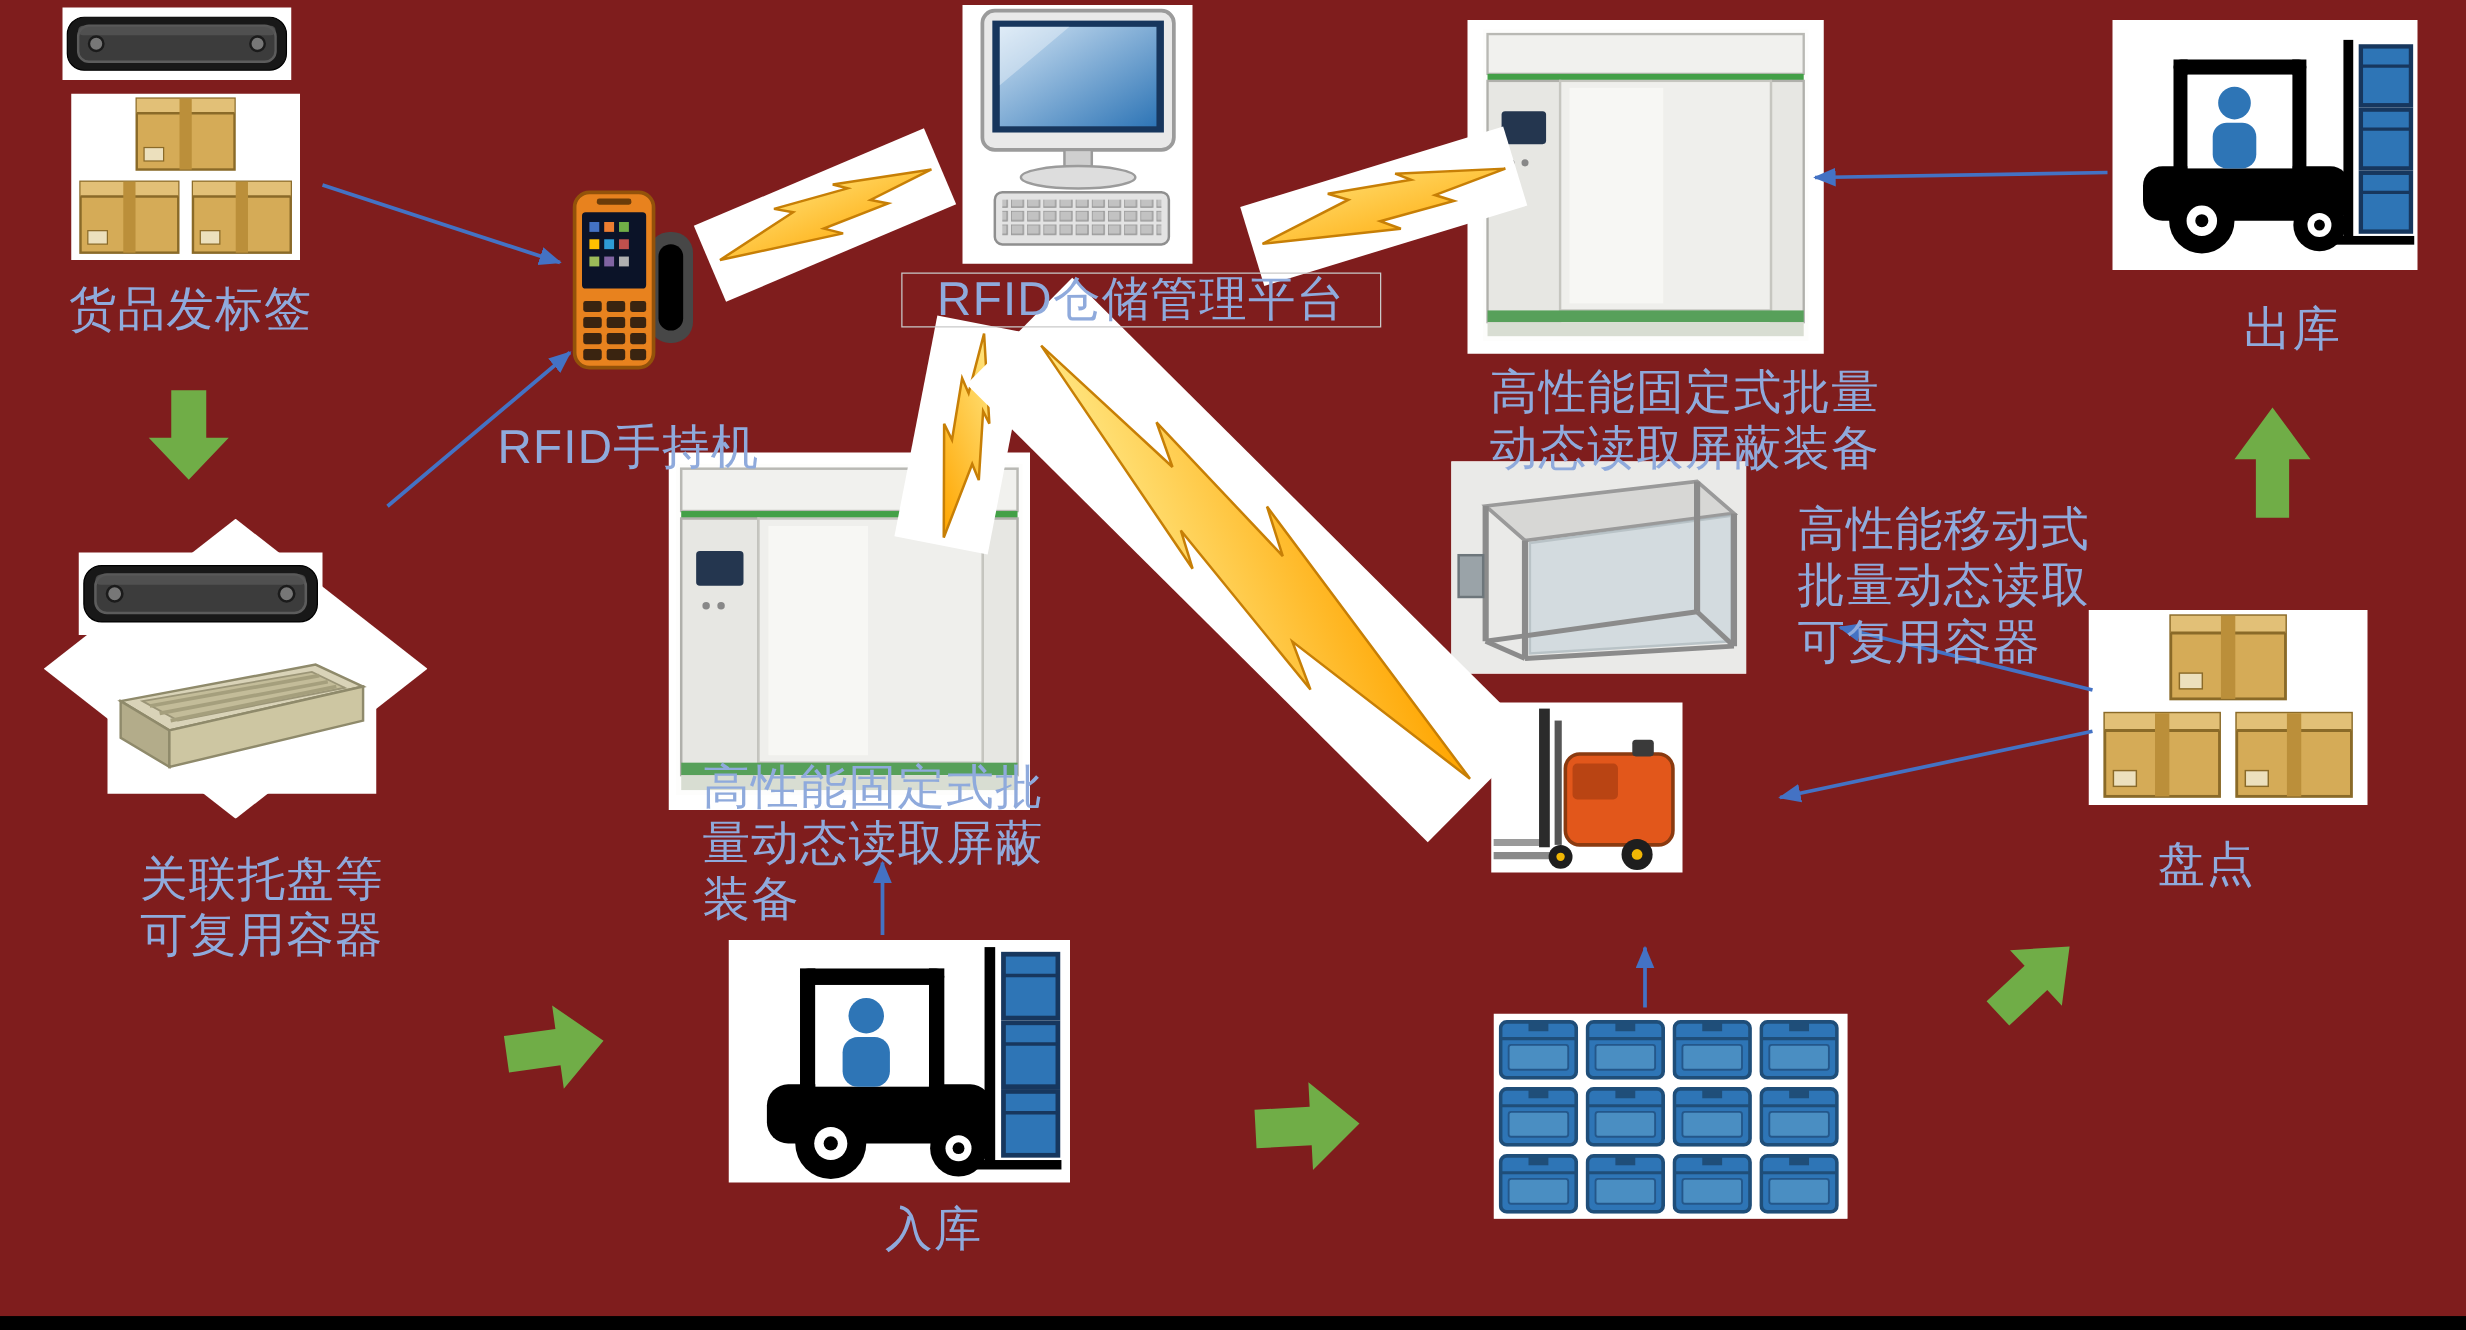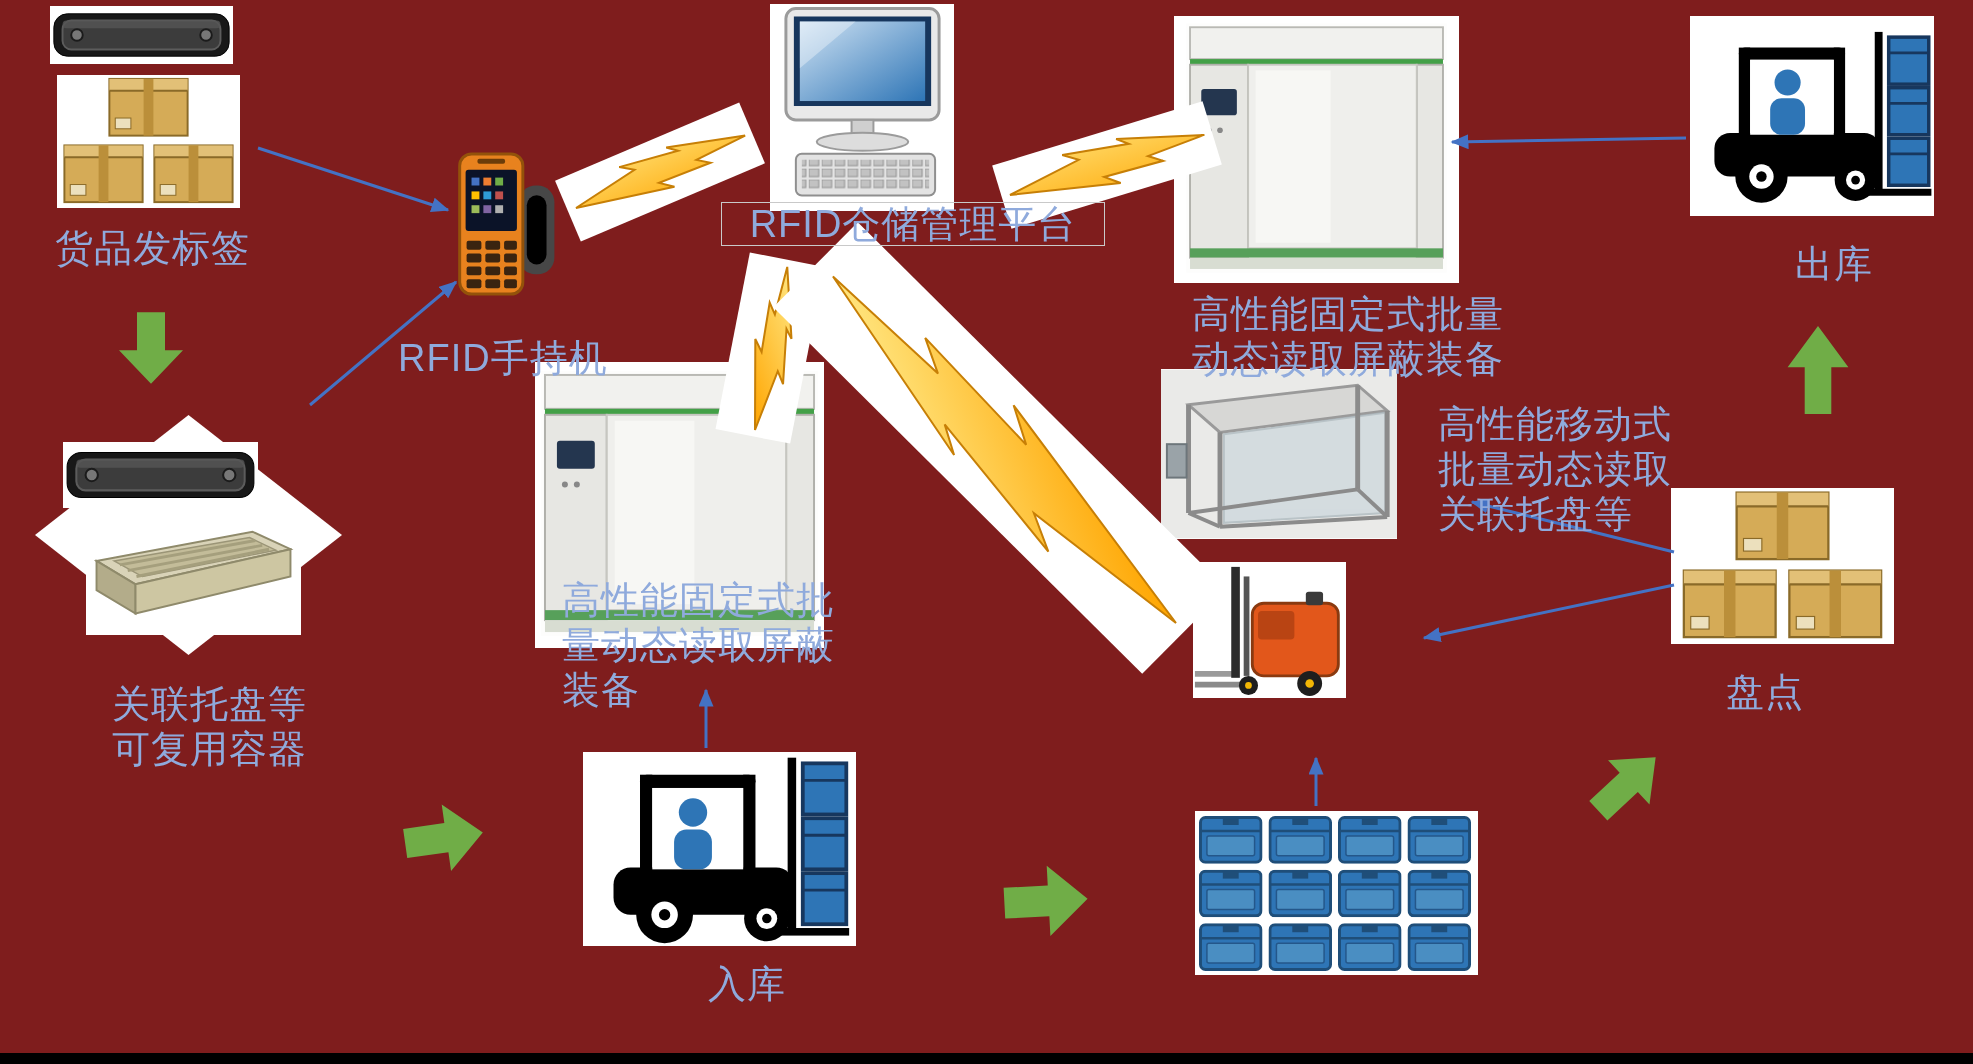--- a/index.html
+++ b/index.html
@@ -330,29 +330,29 @@
       <use href="#garrow" transform="translate(1627,784) rotate(-43) scale(0.8,0.95)"></use>
       <use href="#garrow" transform="translate(1818,370) rotate(-90) scale(0.9,0.95)"></use>
     </g>
   </svg>
 
   <div class="label" style="left:55px;top:226px;">货品发标签</div>
   <div class="label" style="left:112px;top:682px;">关联托盘等
 可复用容器</div>
   <div class="label" style="left:398px;top:336px;">RFID手持机</div>
 
-  <div class="platform-box" style="left:721px;top:202px;width:382px;height:42px;">
+  <div class="platform-box" style="left:721px;top:218px;width:382px;height:42px;">
     <span class="label">RFID仓储管理平台</span>
   </div>
 
-  <div class="label" style="left:562px;top:581px;font-family:Liberation Mono, monospace;">高性能固定式批
+  <div class="label" style="left:562px;top:608px;">高性能固定式批
 量动态读取屏蔽
 装备</div>
   <div class="label" style="left:1192px;top:272px;margin-top:20px;">高性能固定式批量
 动态读取屏蔽装备</div>
   <div class="label" style="left:1795px;top:242px;">出库</div>
   <div class="label" style="left:1438px;top:402px;">高性能移动式
 批量动态读取
-关联托盘等</div>
+可复用容器</div>
   <div class="label" style="left:1726px;top:670px;">盘点</div>
   <div class="label" style="left:708px;top:962px;">入库</div>
 
 </div>
 
 </body></html>

